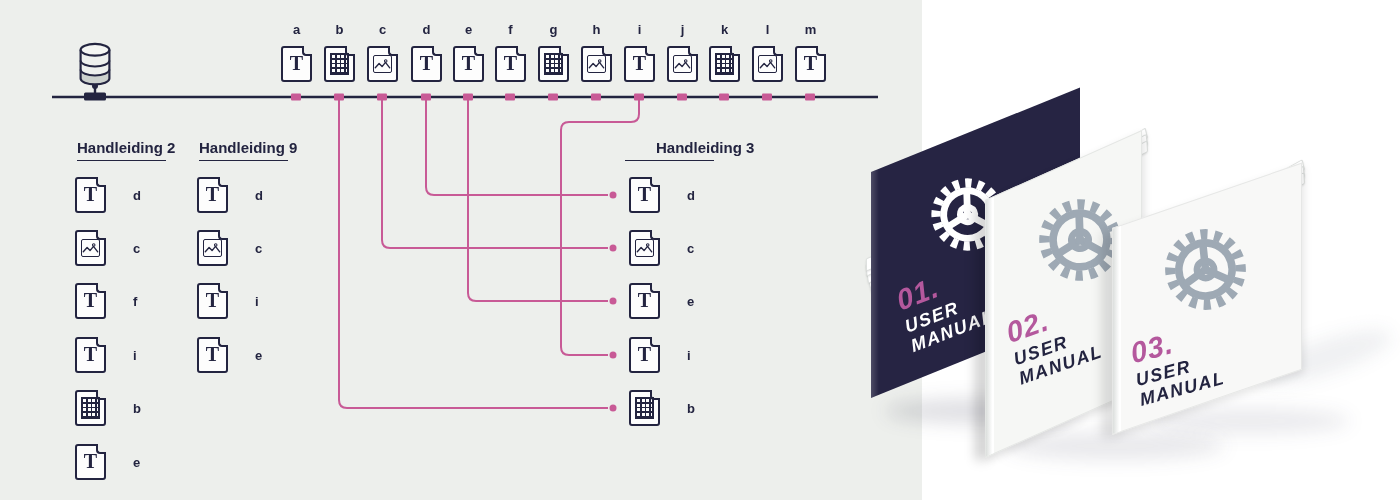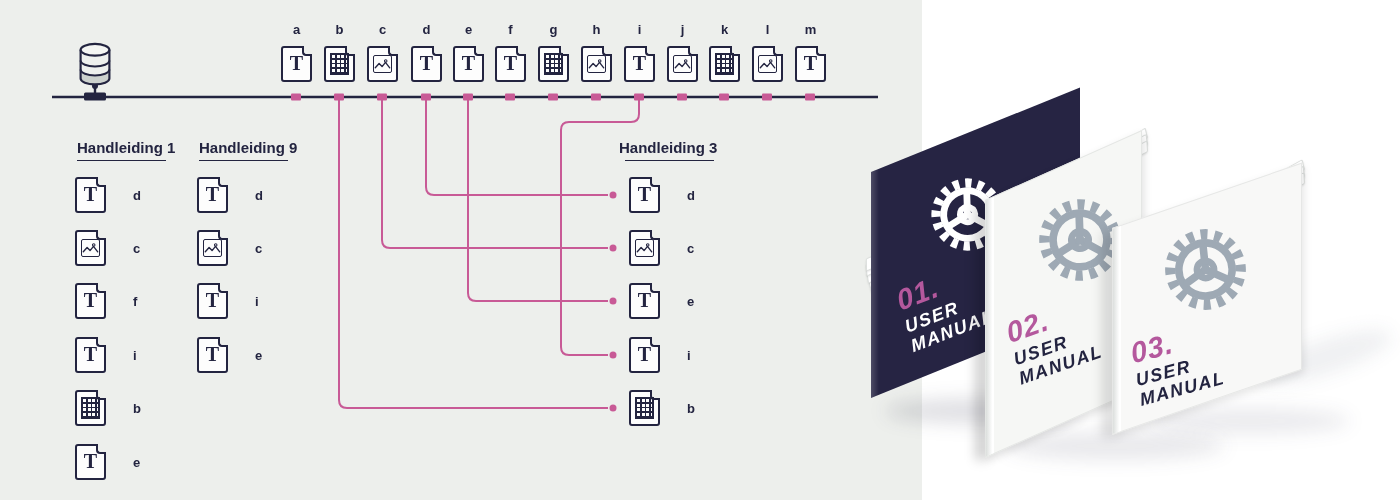--- a/index.html
+++ b/index.html
@@ -190,21 +190,21 @@
       <div class="img-inner">
         <svg viewBox="0 0 20 14">
           <use href="#sym-mountains"></use>
         </svg>
       </div>
     </div>
   <div class="doc" style="left:795px;top:46px">
       <span class="glyph">T</span>
     </div>
 
-  <div class="col-header" style="left:77px">Handleiding 1</div>
+  <div class="col-header" style="left:77px">Handleiding 2</div>
   <div class="col-underline" style="left:77px"></div>
   <div class="doc" style="left:75px;top:177px">
       <span class="glyph">T</span>
     </div>
   <div class="item-label" style="left:133px;top:188px">d</div>
   <div class="doc" style="left:75px;top:230px">
       <div class="img-inner">
         <svg viewBox="0 0 20 14">
           <use href="#sym-mountains"></use>
         </svg>
@@ -244,21 +244,21 @@
   <div class="item-label" style="left:255px;top:241px">c</div>
   <div class="doc" style="left:197px;top:283px">
       <span class="glyph">T</span>
     </div>
   <div class="item-label" style="left:255px;top:294px">i</div>
   <div class="doc" style="left:197px;top:337px">
       <span class="glyph">T</span>
     </div>
   <div class="item-label" style="left:255px;top:348px">e</div>
 
-  <div class="col-header" style="left:619px">Handleiding 3</div>
+  <div class="col-header" style="left:656px">Handleiding 3</div>
   <div class="col-underline" style="left:625px"></div>
   <div class="doc" style="left:629px;top:177px">
       <span class="glyph">T</span>
     </div>
   <div class="item-label" style="left:687px;top:188px">d</div>
   <div class="doc" style="left:629px;top:230px">
       <div class="img-inner">
         <svg viewBox="0 0 20 14">
           <use href="#sym-mountains"></use>
         </svg>

